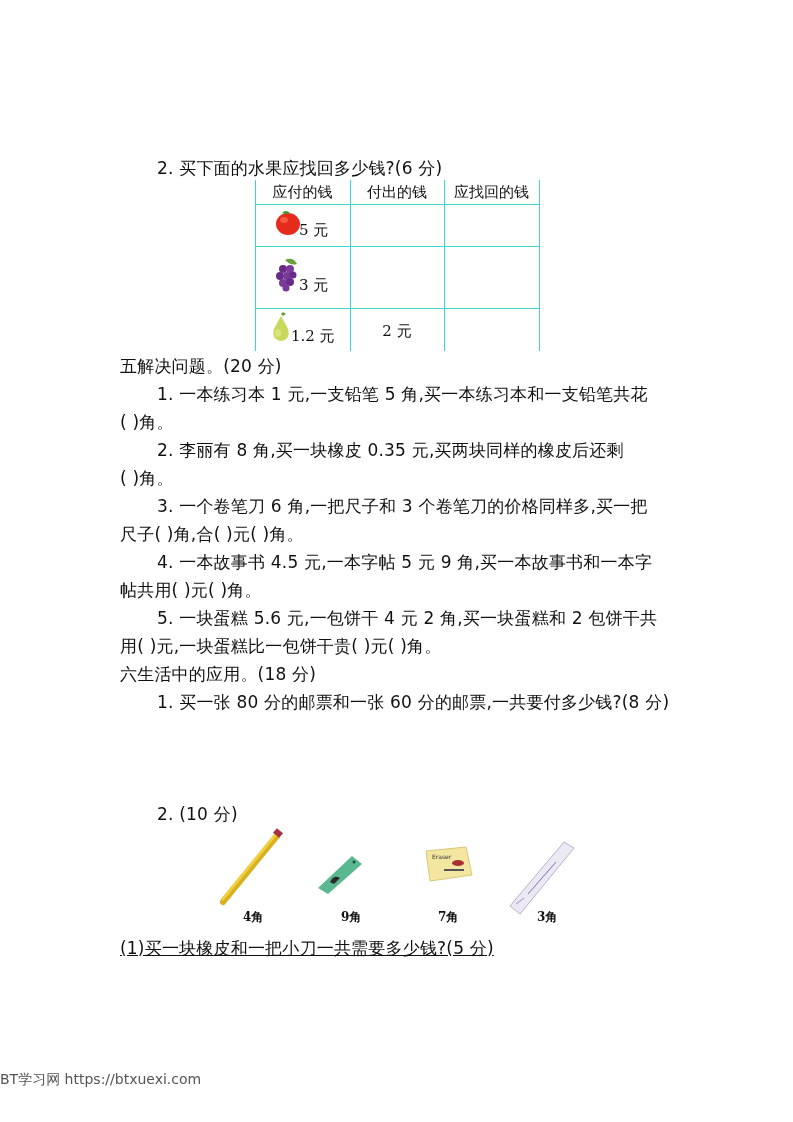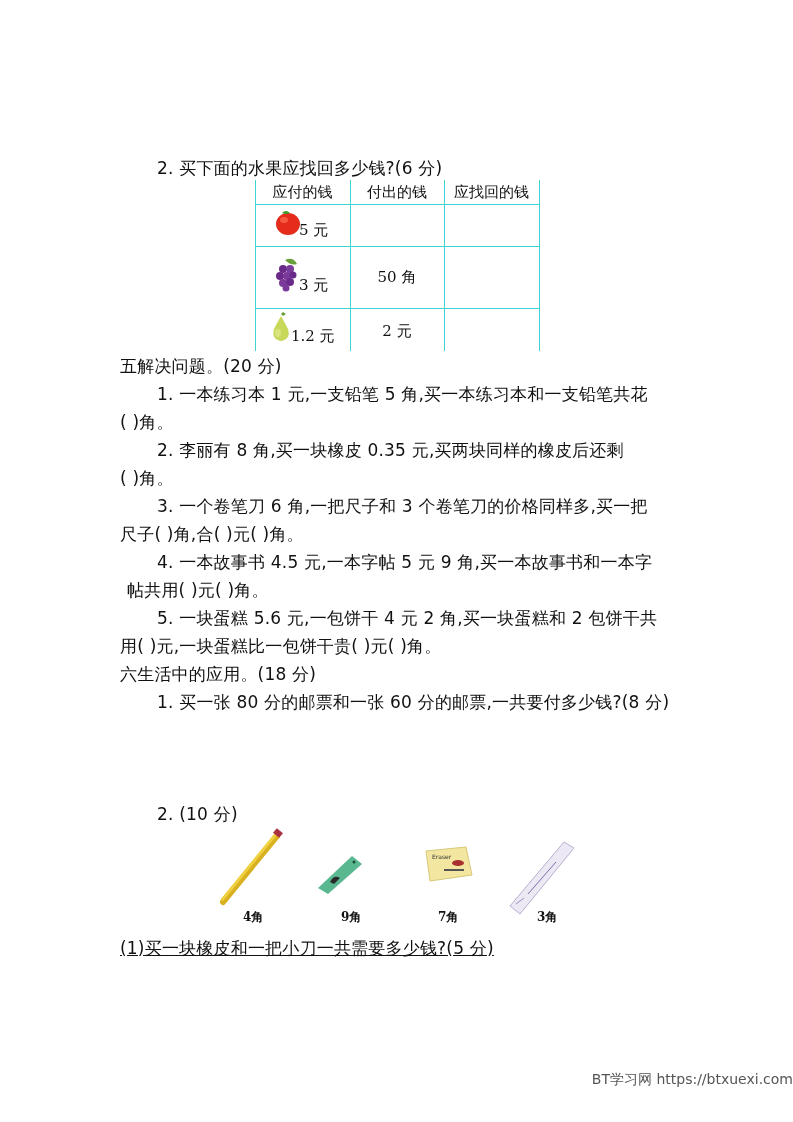--- a/index.html
+++ b/index.html
@@ -73,21 +73,21 @@
       font-size: 12px;
       font-weight: bold;
       top: 909px;
     }
 
     .footer {
       position: absolute;
       top: 1071px;
       left: 0;
       width: 793px;
-      text-align: right;
+      text-align: left;
       font-size: 14px;
       color: #555555;
       font-family: "DejaVu Sans", sans-serif;
     }
   </style>
 </head>
 <body>
 
 <div class="line indent" style="top:156px;">2. 买下面的水果应找回多少钱?(6 分)</div>
 
@@ -129,23 +129,20 @@
     <circle cx="5" cy="20" r="4" fill="#6a2a8a"></circle>
     <circle cx="12" cy="20" r="4" fill="#7a3a9a"></circle>
     <circle cx="18" cy="19" r="3.5" fill="#6a2a8a"></circle>
     <circle cx="8" cy="27" r="4" fill="#7a3a9a"></circle>
     <circle cx="15" cy="26" r="4" fill="#6a2a8a"></circle>
     <circle cx="11" cy="32" r="3.5" fill="#7a3a9a"></circle>
   </svg>
   <div class="cell" style="left:44px;top:95px;width:30px;height:20px;justify-content:flex-start;">
     <span class="cell-text num">3 元</span>
   </div>
-  <div class="cell" style="left:95px;top:66px;width:94px;height:62px;">
-    <span class="cell-text num">50 角</span>
-  </div>
   <div class="cell" style="left:189px;top:66px;width:95px;height:62px;">
     <span class="cell-text"></span>
   </div>
 
   <svg class="fruit" style="left:14px;top:131px;" width="24" height="32" viewBox="0 0 24 32">
     <path d="M12 3 L14 1 L17 3 L14 5 Z" fill="#6aa03a"></path>
     <path d="M12 5 Q8 12 5 18 Q2 28 12 30 Q22 28 19 18 Q16 12 12 5 Z" fill="#c8d85a"></path>
     <ellipse cx="9" cy="22" rx="3" ry="4" fill="#e0ea8a" opacity="0.7"></ellipse>
   </svg>
   <div class="cell" style="left:36px;top:146px;width:50px;height:20px;justify-content:flex-start;">
@@ -164,21 +161,21 @@
 <div class="line indent" style="top:382px;">1. 一本练习本 1 元,一支铅笔 5 角,买一本练习本和一支铅笔共花</div>
 <div class="line flush" style="top:410px;">(      )角。</div>
 
 <div class="line indent" style="top:438px;">2. 李丽有 8 角,买一块橡皮 0.35 元,买两块同样的橡皮后还剩</div>
 <div class="line flush" style="top:466px;">(      )角。</div>
 
 <div class="line indent" style="top:494px;">3. 一个卷笔刀 6 角,一把尺子和 3 个卷笔刀的价格同样多,买一把</div>
 <div class="line flush" style="top:522px;">尺子(      )角,合(      )元(      )角。</div>
 
 <div class="line indent" style="top:550px;">4. 一本故事书 4.5 元,一本字帖 5 元 9 角,买一本故事书和一本字</div>
-<div class="line flush" style="top:578px;margin-left:7px;">帖共用(      )元(      )角。</div>
+<div class="line flush" style="top:578px;">帖共用(      )元(      )角。</div>
 
 <div class="line indent" style="top:606px;">5. 一块蛋糕 5.6 元,一包饼干 4 元 2 角,买一块蛋糕和 2 包饼干共</div>
 <div class="line flush" style="top:634px;text-align:right;">用(      )元,一块蛋糕比一包饼干贵(      )元(      )角。</div>
 
 <div class="line flush" style="top:662px;">六生活中的应用。(18 分)</div>
 <div class="line indent" style="top:690px;">1. 买一张 80 分的邮票和一张 60 分的邮票,一共要付多少钱?(8 分)</div>
 
 <div class="line indent" style="top:802px;">2.  (10 分)</div>
 
 <svg class="item-img" style="left:217px;top:828px;" width="68" height="78" viewBox="0 0 68 78">

